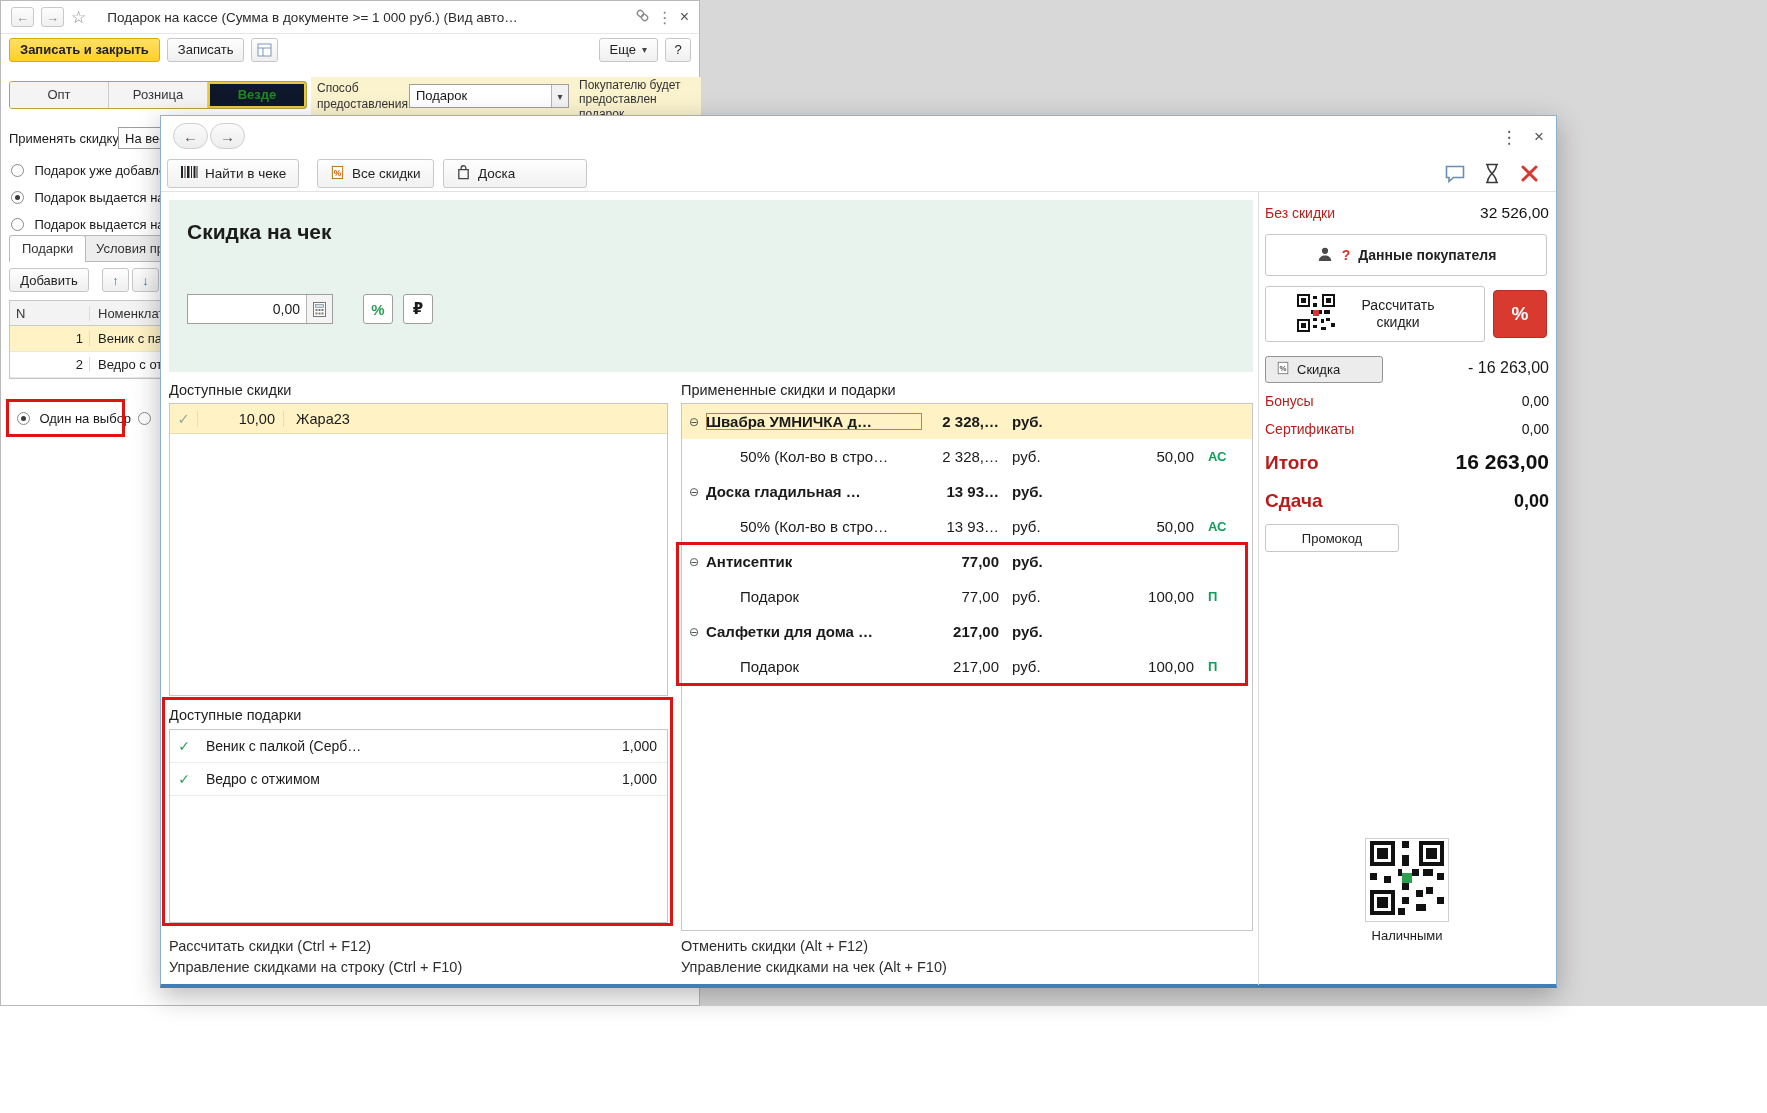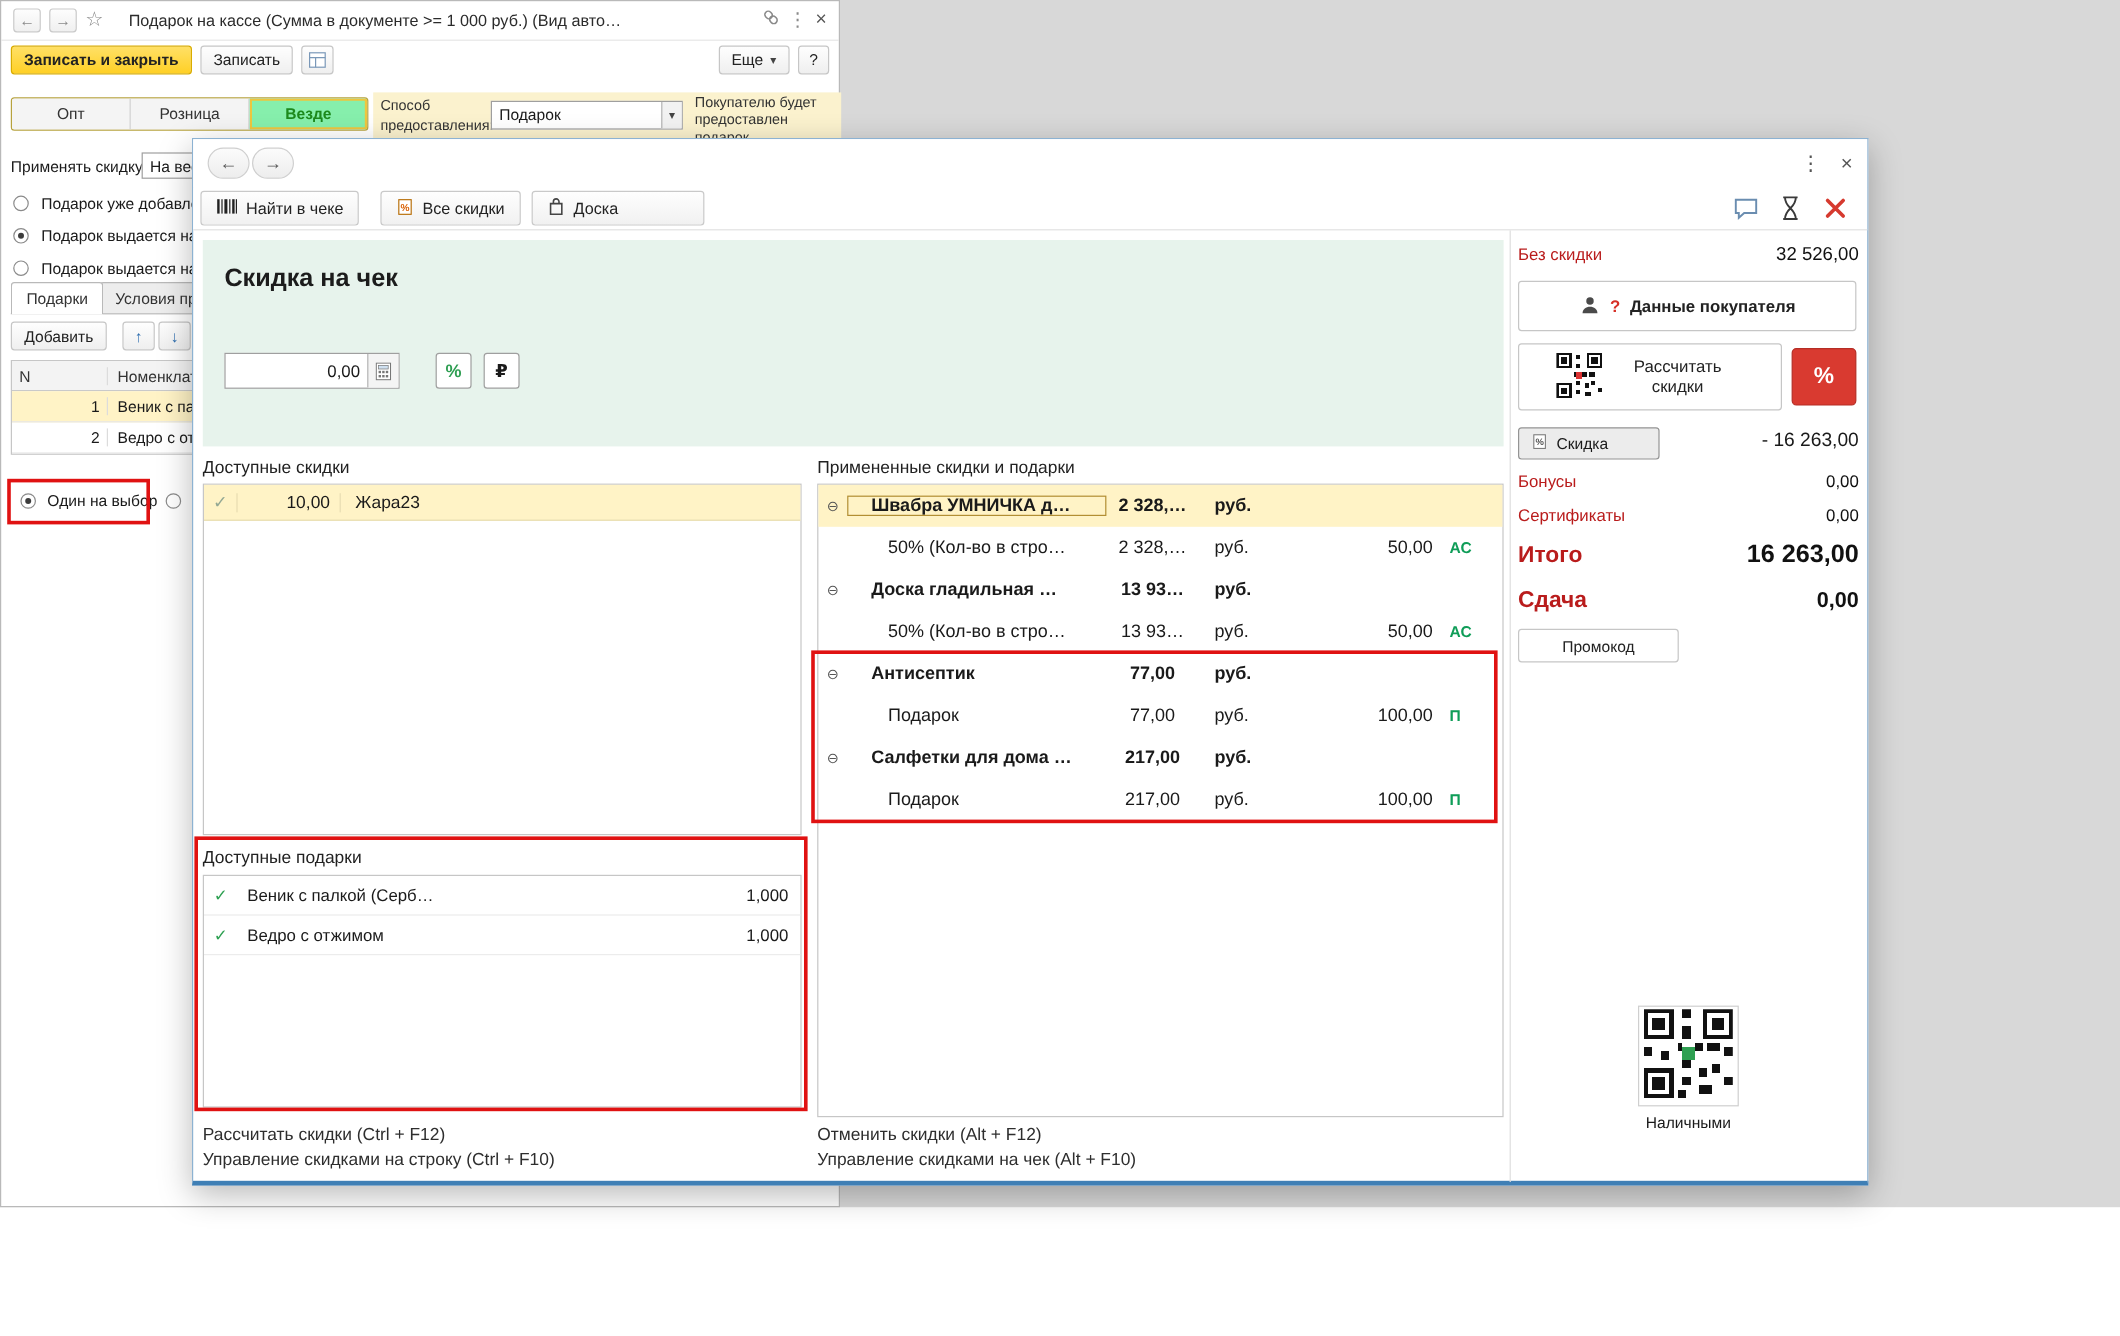--- a/index.html
+++ b/index.html
@@ -39,21 +39,21 @@
   .bg-title { flex:1; font-size:13.5px; color:#2b2b2b; white-space:nowrap; overflow:hidden;
               text-overflow:ellipsis; padding-left:14px; }
   .tb-ico { color:#8a8a8a; font-size:15px; }
   .bg-cmdbar { display:flex; align-items:center; gap:7px; height:31px; padding:0 8px; }
   .spacer { flex:1; }
   .segwrap { position:absolute; left:8px; top:80px; width:298px; height:28px; display:flex;
              border:1px solid #b7a23e; border-radius:3px; overflow:hidden; background:#f4f4f4; }
   .seg { flex:1; text-align:center; line-height:26px; font-size:13px; color:#333;
          border-right:1px solid #cccccc; background:#f4f4f4; }
   .seg:last-child { border-right:none; }
-  .seg.selected { background:#86efac; color:#1d8a1d; font-weight:bold;
+  .seg.selected { background:#0f172a; color:#1d8a1d; font-weight:bold;
                   box-shadow: inset 0 0 0 2px #eec63e; }
   .provision { position:absolute; left:310px; top:76px; width:390px; height:39px; background:#fbf2ce; overflow:hidden; }
   .prov-label { position:absolute; left:6px; top:3px; width:96px; font-size:12px; line-height:1.35; color:#333; }
   .prov-note { position:absolute; left:268px; top:1px; width:120px; font-size:12px; line-height:1.2; color:#333; }
   .tab { position:absolute; top:234px; height:26px; line-height:25px; padding:0 12px; font-size:13px;
          border:1px solid #b9b9b9; border-bottom:none; border-radius:3px 3px 0 0; background:#ededed; color:#333; }
   .tab.active { background:#fff; height:27px; z-index:2; }
   .tabline { position:absolute; left:8px; top:260px; width:688px; height:1px; background:#b9b9b9; }
   .bgtbl { position:absolute; left:8px; top:299px; width:330px; border:1px solid #c6c6c6; background:#fff; font-size:13px; }
   .bgtbl-h { display:flex; height:25px; align-items:center; background:#f3f3f3; border-bottom:1px solid #c9c9c9; color:#333; }
@@ -92,23 +92,23 @@
   .grow { display:flex; height:33px; align-items:center; font-size:14px; border-bottom:1px solid #ececec; }
   .grow .gchk { width:28px; text-align:center; color:#2ea052; font-weight:bold; font-size:14px; }
   .grow .gnm { flex:1; padding-left:8px; white-space:nowrap; overflow:hidden; }
   .grow .gqty { width:90px; text-align:right; padding-right:10px; }
   .grouprow { display:flex; height:33px; align-items:center; background:#fff3c6; border-bottom:1px solid #e4d9a8; }
   .grouprow .gc1 { width:28px; height:100%; background:#ffd95c; border-right:1px solid #ecc33e; }
   .grouprow .gname { flex:1; padding-left:18px; font-size:14.5px; font-weight:bold; white-space:nowrap; overflow:hidden; }
   .grouprow .gexp { color:#555; font-size:12px; margin-right:7px; font-weight:normal; }
   .ap-row { display:flex; height:35px; align-items:center; font-size:15px; }
   .ap-exp { width:24px; text-align:center; color:#555; font-size:12px; }
-  .ap-name { width:216px; white-space:nowrap; overflow:hidden;padding-left:20px; }
+  .ap-name { width:216px; white-space:nowrap; overflow:hidden; }
   .ap-row.sub .ap-name { padding-left:34px; }
-  .ap-amt { width:77px; text-align:center; }
+  .ap-amt { width:77px; text-align:right; }
   .ap-cur { width:60px; padding-left:13px; }
   .ap-pct { width:135px; text-align:right; }
   .ap-code { width:58px; padding-left:14px; color:#0f9d58; font-weight:bold; font-size:13px; }
   .ap-row.item .ap-name, .ap-row.item .ap-amt, .ap-row.item .ap-cur { font-weight:bold; }
   .ap-row.selected { background:#fff3c6; }
   .ap-row.selected .ap-name { outline:1px solid #b28e33; outline-offset:-1px; }
   .hint { position:absolute; font-size:14.5px; color:#2e2e2e; }
 
   
   .vdiv { position:absolute; left:1097px; top:76px; width:1px; height:793px; background:#dedede; }

